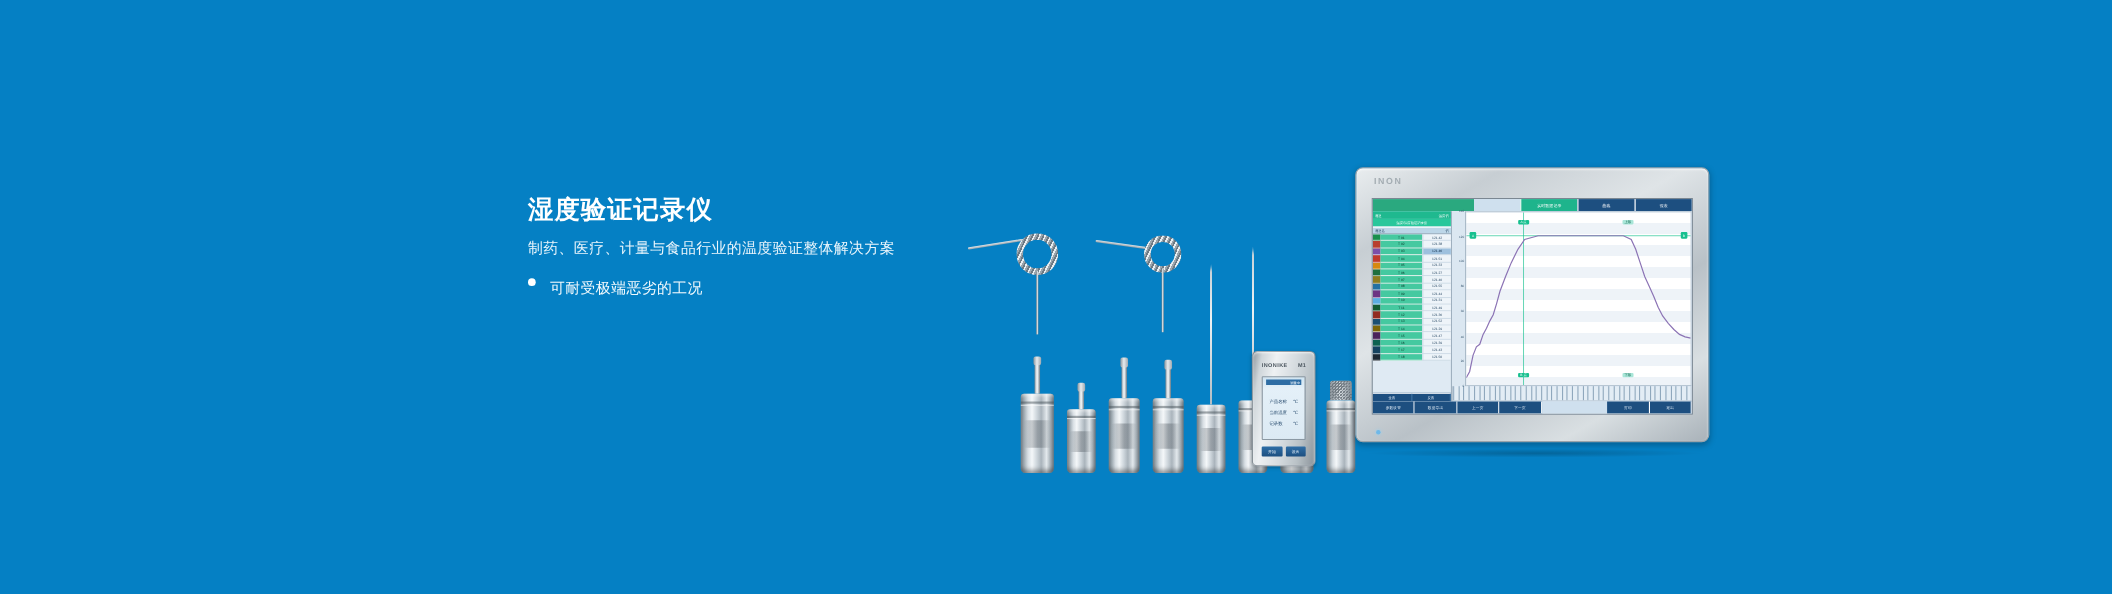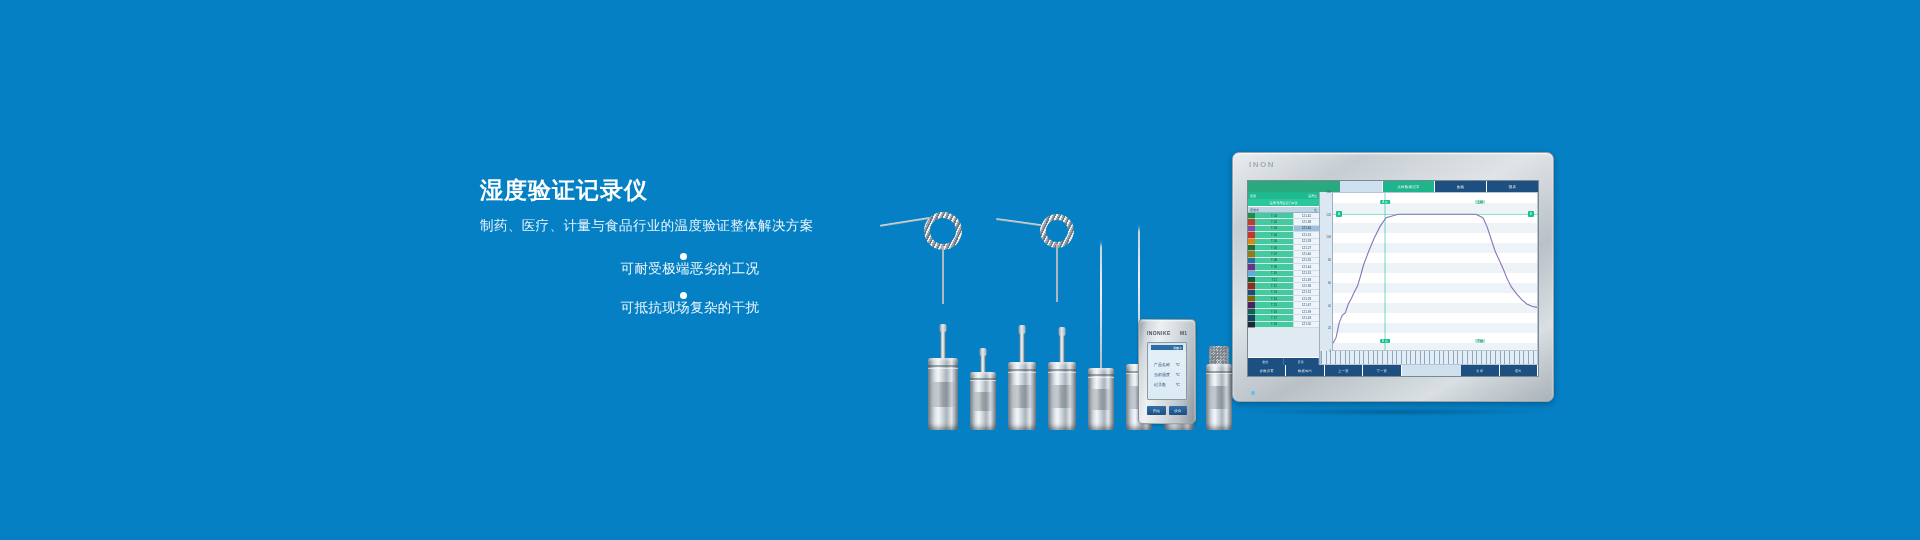--- a/index.html
+++ b/index.html
@@ -17,21 +17,21 @@
   .copy { position:absolute; left:480px; top:178px; width:420px; }
   .copy-title {
     font-size:23px; font-weight:bold; color:#ffffff;
     letter-spacing:1px; line-height:1.1; white-space:nowrap;
   }
   .copy-sub {
     margin-top:14px; font-size:13.5px; color:#eaf5fc;
     letter-spacing:.4px; white-space:nowrap;
   }
   .bullets { margin-top:18px; }
-  .bullet { display:flex; align-items:center; margin-bottom:14px;flex-direction:column; }
+  .bullet { display:flex; align-items:flex-start; margin-bottom:14px; }
   .bullet-dot {
     width:7px; height:7px; border-radius:50%;
     background:#ffffff; flex:0 0 auto; margin-right:13px;
   }
   .bullet-text { font-size:13.5px; color:#f2f9fd; letter-spacing:.4px; white-space:nowrap; }
 
   
   .products { position:absolute; left:880px; top:130px; width:680px; height:300px; }
 
   
@@ -274,24 +274,20 @@
 
 <div class="banner">
 
   <div class="copy">
     <div class="copy-title">湿度验证记录仪</div>
     <div class="copy-sub">制药、医疗、计量与食品行业的温度验证整体解决方案</div>
     <div class="bullets">
       <div class="bullet">
         <span class="bullet-dot"></span>
         <span class="bullet-text">可耐受极端恶劣的工况</span>
-      </div>
-      <div class="bullet">
-        <span class="bullet-dot"></span>
-        <span class="bullet-text">可抵抗现场复杂的干扰</span>
       </div>
     </div>
   </div>
 
   <div class="products">
 
     <div class="coil" style="left:0px; top:78px; width:130px; height:60px;">
       <div class="coil-tail" style="left:0; top:17px; width:50px; transform:rotate(-9deg); transform-origin:left center;"></div>
       <div class="coil-ring" style="left:44px; top:4px; width:38px; height:38px;"></div>
       <div class="coil-drop" style="left:62px; top:38px; height:58px;"></div>

